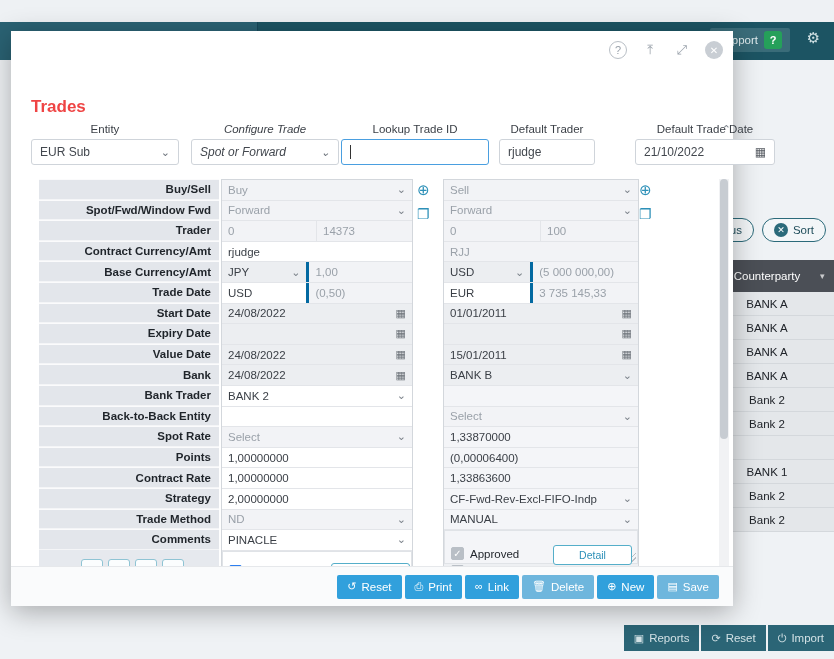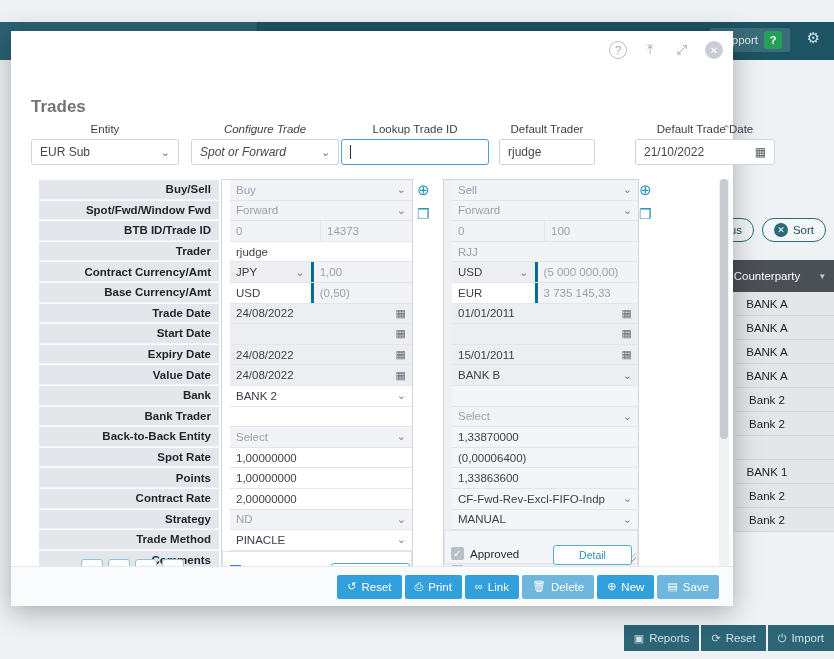--- a/index.html
+++ b/index.html
@@ -100,21 +100,21 @@
     box-shadow: 0 6px 26px rgba(0,0,0,.30);
   }
   .modal-ctrls {
     position: absolute; right: 10px; top: 10px;
     display: flex; align-items: center; gap: 14px;
     color: #9aa2ab;
   }
   .mc { width: 18px; height: 18px; display:flex; align-items:center; justify-content:center; }
   .modal-title {
     position: absolute; left: 20px; top: 66px;
-    font-size: 17px; color: #737373; font-weight: 600;
+    font-size: 17px; color: #ef4444; font-weight: 600;
   }
 
   
   .topfields { position: absolute; left: 20px; top: 92px; right: 16px; height: 46px; }
   .tf { position: absolute; }
   .tf-label { font-size: 11.5px; color: #3a3f46; margin-bottom: 4px; text-align: center; }
   .tf-input {
     height: 26px; border: 1px solid #cfd4da; border-radius: 3px;
     background: #fff; display: flex; align-items: center;
     padding: 0 8px; font-size: 12px; color: #42474e;
@@ -147,21 +147,20 @@
     height: 20.6px; display: flex; align-items: center; justify-content: flex-end;
     padding-right: 8px; font-size: 11.5px; color: #1f242a; font-weight: bold;
     background: #e3e6eb; border-bottom: 1px solid #f4f5f7;
     border-top: 1px solid #fbfbfc;
     padding-left: 44px;
   }
 
   .fieldrow {
     height: 20.6px; display: flex; align-items: stretch;
     border-bottom: 1px solid #e3e5e9;
-    margin-left: 8px;
   }
   .fi {
     flex: 1; display: flex; align-items: center; padding: 0 6px;
     font-size: 11.5px; color: #3a3f46; background: #fff;
     border: none; min-width: 0; overflow: hidden; white-space: nowrap;
   }
   .fi.muted { color: #9aa1a9; background: #f2f3f6; }
   .fi.grey  { background: #eceef1; }
   .fi.sub   { background: #f4f5f8; }
   .fi .caret { margin-left: auto; color: #7b828a; font-size: 11px; padding-left: 4px; }
@@ -384,21 +383,20 @@
           <span class="cal-ico">▦</span>
         </div>
       </div>
     </div>
     <div class="scroll-up-arrow">⌃</div>
 
     <div class="gridwrap">
       <div class="panel p-labels" id="label-col">
           <div class="lblrow">Buy/Sell</div>
           <div class="lblrow">Spot/Fwd/Window Fwd</div>
-          <div class="lblrow">BTB ID/Trade ID</div>
           <div class="lblrow">Trader</div>
           <div class="lblrow">Contract Currency/Amt</div>
           <div class="lblrow">Base Currency/Amt</div>
           <div class="lblrow">Trade Date</div>
           <div class="lblrow">Start Date</div>
           <div class="lblrow">Expiry Date</div>
           <div class="lblrow">Value Date</div>
           <div class="lblrow">Bank</div>
           <div class="lblrow">Bank Trader</div>
           <div class="lblrow">Back-to-Back Entity</div>

